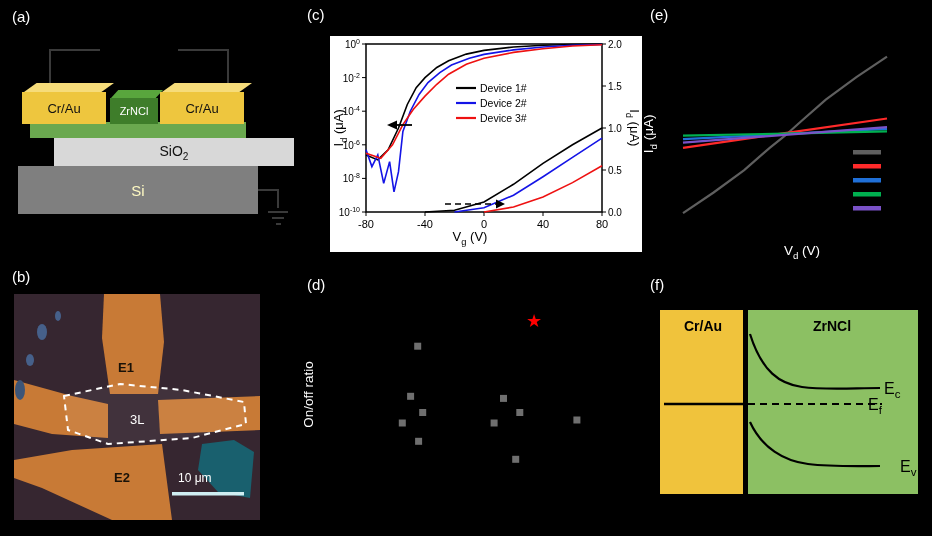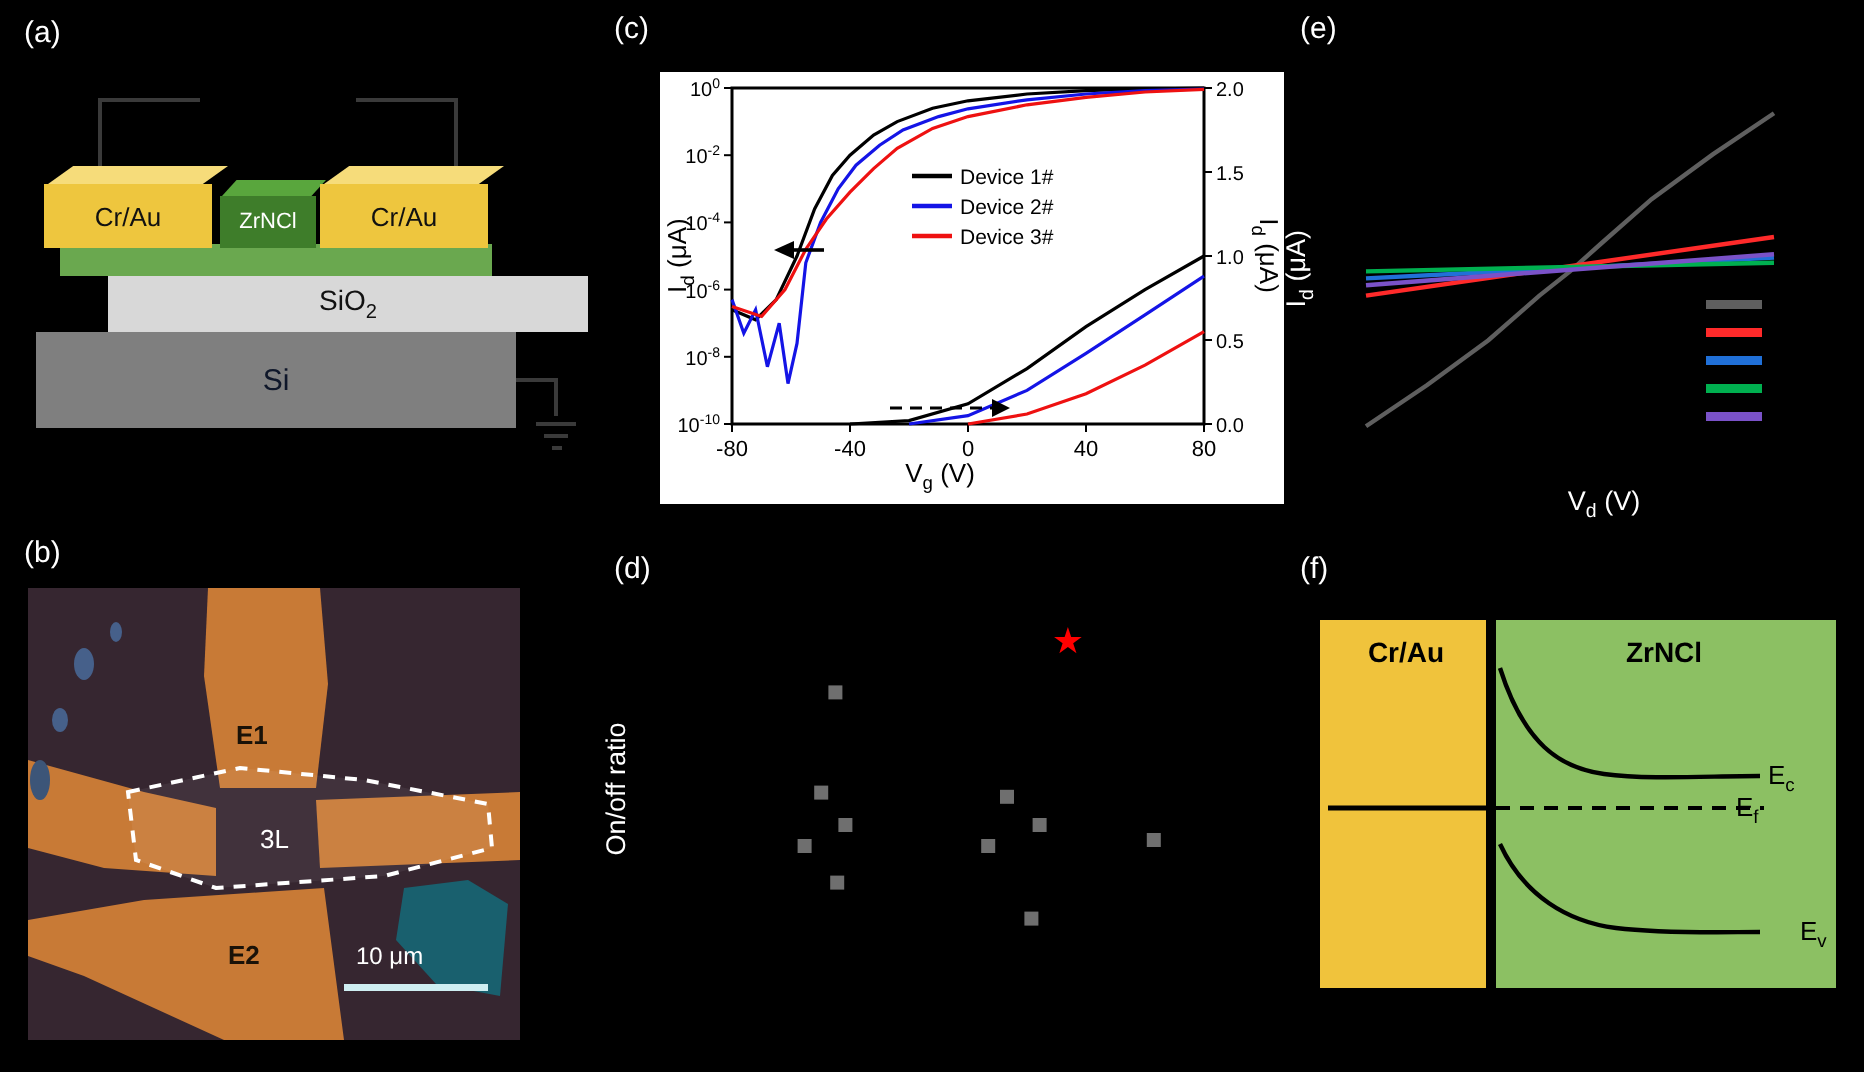--- a/index.html
+++ b/index.html
@@ -17,21 +17,21 @@
   .cpanel{position:absolute;left:330px;top:36px;width:312px;height:216px;background:#fff;}
   .btitle{position:absolute;color:#000;font-size:13px;width:100px;text-align:center;}
   .rotccw{transform:rotate(-90deg);}
   .rotcw{transform:rotate(90deg);}
   
   .wlabel{position:absolute;color:#fff;font-size:13.5px;text-align:center;}
   
   .panel-f{position:absolute;left:650px;top:292px;width:278px;height:225px;}
   .fbox{position:absolute;}
   .fregion{position:absolute;color:#000;font-weight:bold;font-size:14px;text-align:center;}
-  .flevel{position:absolute;color:#000;font-size:13px;}
+  .flevel{position:absolute;color:#000;font-size:16px;}
   .btext{font-family:"Liberation Sans",sans-serif;}
 </style>
 </head>
 <body>
 
 <div class="fig">
 
   <div class="plabel" style="left:12px;top:8px">(a)</div>
   <div class="plabel" style="left:12px;top:268px">(b)</div>
   <div class="plabel" style="left:307px;top:6px">(c)</div>
@@ -40,21 +40,21 @@
   <div class="plabel" style="left:650px;top:276px">(f)</div>
 
   <div class="panel-a">
     <svg width="300" height="240">
       <path class="wire" d="M42,74 V30 H92"></path>
       <path class="wire" d="M220,74 V30 H170"></path>
       <path class="wire" d="M250,170 h20 v18"></path>
       <path class="wire" d="M260,192 h20 M264,198 h12 M268,204 h5"></path>
     </svg>
     <div class="layer" style="left: 10px; top: 146px; width: 240px; height: 48px; background: rgb(127, 127, 127);">
-      <span style="color:#0f172a;font-size:15px">Si</span>
+      <span style="color:#fef9c3;font-size:15px">Si</span>
     </div>
     <div class="layer" style="left: 10px; top: 118px; width: 240px; height: 28px; background: rgb(216, 216, 216); margin-left: 36px;">
       <span style="color:#111;font-size:14px"><span>SiO</span><sub>2</sub></span>
     </div>
     <div class="layer" style="left: 22px; top: 102px; width: 216px; height: 16px; background: rgb(106, 168, 79);"></div>
     <div class="top3d" style="left: 16px; top: 63px; width: 90px; height: 9px; background: rgb(246, 220, 122);"></div>
     <div class="top3d" style="left: 154px; top: 63px; width: 90px; height: 9px; background: rgb(246, 220, 122);"></div>
     <div class="top3d" style="left: 103px; top: 70px; width: 52px; height: 8px; background: rgb(89, 166, 61);"></div>
     <div class="layer" style="left: 14px; top: 72px; width: 84px; height: 32px; background: rgb(238, 198, 62);">
       <span style="color:#111;font-size:13px">Cr/Au</span>

